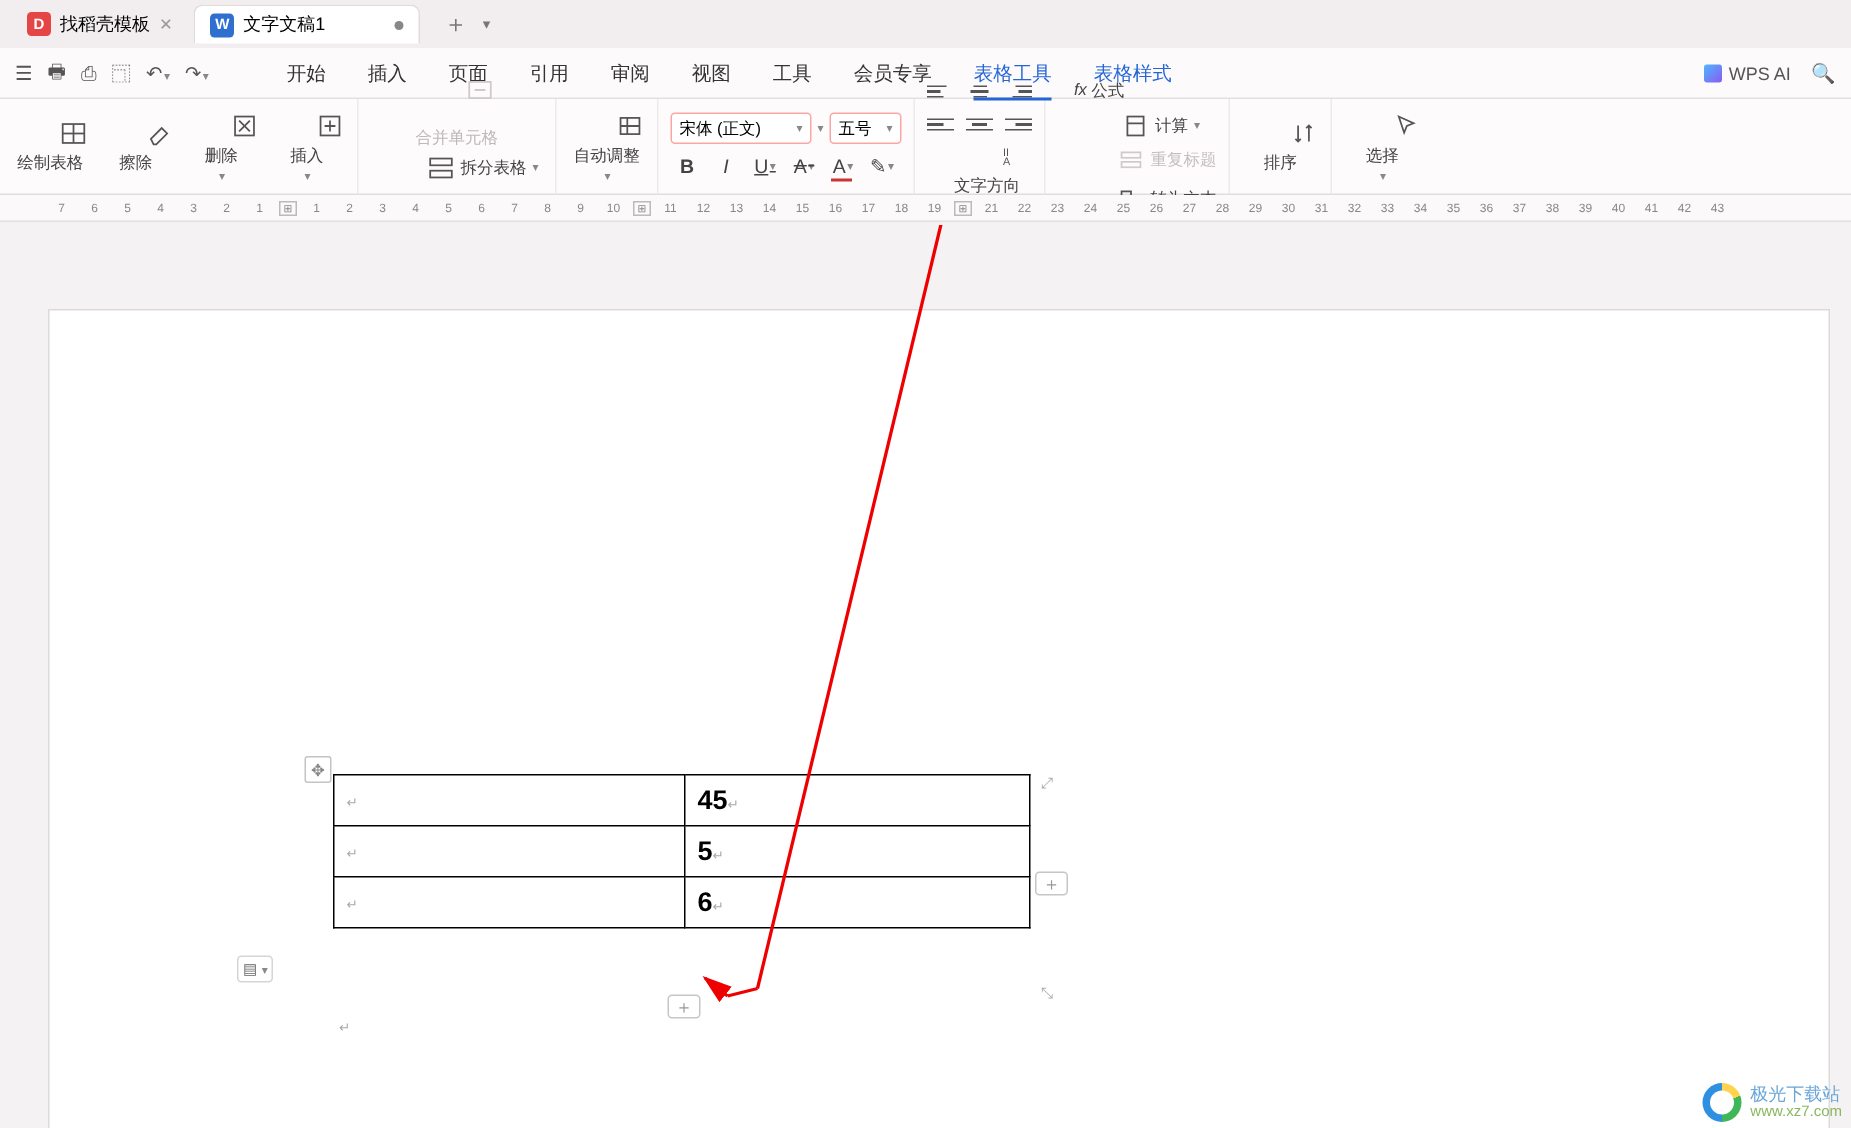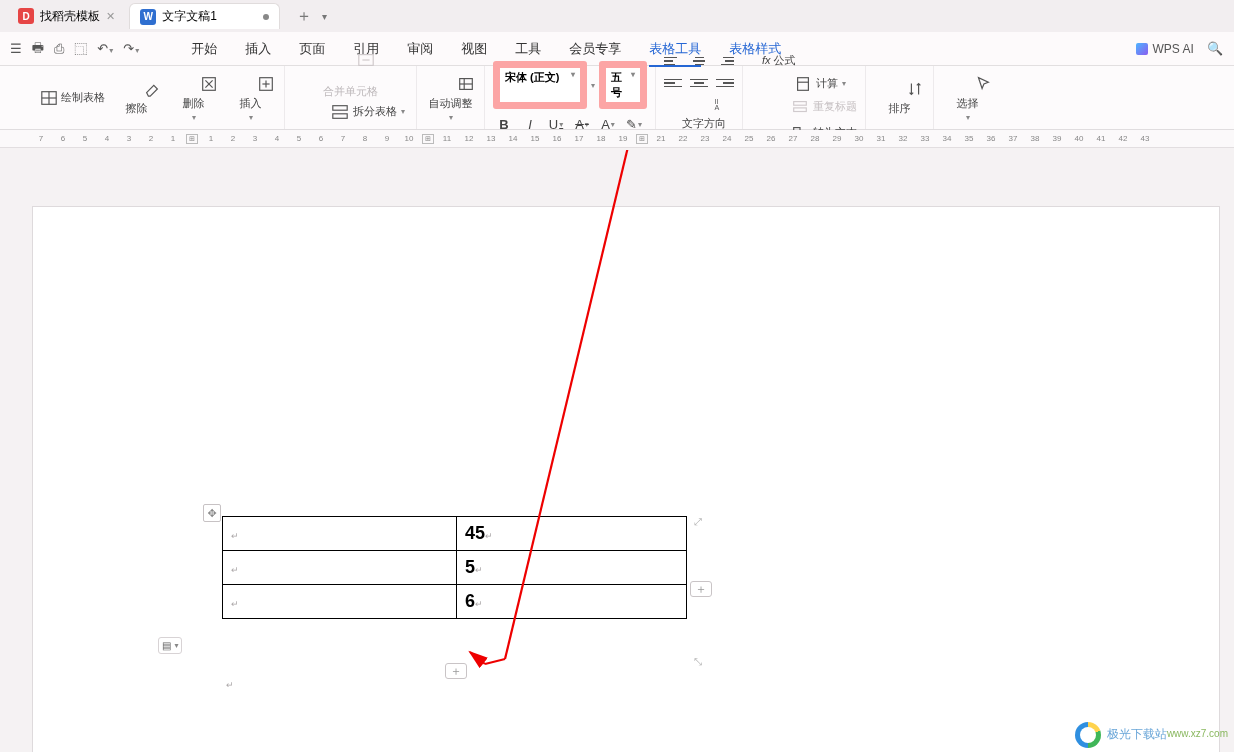--- a/index.html
+++ b/index.html
@@ -35,21 +35,21 @@
   .grp{display:flex;flex-direction:column;align-items:center;justify-content:center;gap:3px;padding:0 8px;border-right:1px solid #edeaec;}
   .grp-row{display:flex;gap:6px;align-items:center;}
   .g-lbl{font-size:11px;color:#444;}
   .g-lbl.dis{color:#bdb8ba;}
   .ic{width:20px;height:20px;display:flex;align-items:center;justify-content:center;color:#555;margin-left:31px;}
   .ic svg{width:18px;height:18px;stroke:#555;fill:none;stroke-width:1.3;}
   .dd{font-size:8px;color:#888;margin-left:1px;}
   .subbtn{display:flex;align-items:center;font-size:11px;color:#444;cursor:pointer;gap:3px;}
   .inpbox{display:flex;align-items:center;border:1px solid #d5d0d2;border-radius:3px;font-size:11px;padding:1px 4px;width:64px;background:#fff;justify-content:space-between;}
   .dd2{font-size:8px;color:#888;}
-  .fontsel{display:flex;border:7px solid #fca5a5;border-radius:3px;font-size:11px;padding:2px 5px;background:#fff;justify-content:space-between;font-weight:bold;}
+  .fontsel{display:flex;align-items:center;border:1px solid #fca5a5;border-radius:3px;font-size:11px;padding:2px 5px;background:#fff;justify-content:space-between;}
   .txtbtn{width:22px;height:20px;display:flex;align-items:center;justify-content:center;color:#444;font-size:13px;}
   .u{text-decoration:underline;}
   .s{text-decoration:line-through;}
   .colorbar{position:relative;}
   .colorbar::after{content:"";position:absolute;left:3px;right:5px;bottom:0;height:2px;background:#c33;}
   .align-ic{width:18px;height:16px;display:flex;flex-direction:column;justify-content:center;gap:2px;}
   .align-ic i{height:1.4px;background:#555;display:block;}
   
   
   .ruler{height:18px;background:#fbf9fa;border-bottom:1px solid #e2dee0;position:relative;font-size:8px;color:#888;overflow:hidden;}
@@ -73,21 +73,21 @@
   .addrow{position:absolute;width:22px;height:16px;border:1px solid #c9c4c6;background:#fff;border-radius:3px;display:flex;align-items:center;justify-content:center;font-size:12px;color:#999;}
   .corner{position:absolute;width:14px;height:14px;display:flex;align-items:center;justify-content:center;color:#aaa;font-size:10px;}
   
   .side-ctrl{position:absolute;left:158px;top:487px;display:flex;align-items:center;gap:3px;border:1px solid #d8d3d5;border-radius:3px;padding:2px 3px;background:#fff;font-size:10px;color:#666;}
   
   .arrow{position:absolute;pointer-events:none;}
   
   .watermark{position:absolute;right:6px;bottom:4px;font-size:12px;color:#6aa6d8;display:flex;align-items:center;gap:6px;}
   .wlogo{width:26px;height:26px;border-radius:50%;background:conic-gradient(#ffd34d 0 70deg,#3fb658 70deg 180deg,#2f8fe0 180deg 360deg);position:relative;}
   .wlogo::after{content:"";position:absolute;inset:5px;border-radius:50%;background:#fff;}
-  .wtext{display:flex;flex-direction:row;line-height:1.1;}
+  .wtext{display:flex;flex-direction:column;line-height:1.1;}
   .wurl{font-size:10px;color:#8ab860;}
 </style>
 </head>
 <body>
 
 <div class="tabs">
   <div class="tab">
     <span class="w-icon w-red">D</span>
     <span>找稻壳模板</span>
     <span class="x">✕</span>
@@ -127,21 +127,21 @@
         <span class="ailogo"></span>
         <span>WPS AI</span>
       </div>
     <span>🔍</span>
   </div>
 </div>
 
 <div class="ribbon">
   <div class="grp">
     <div class="grp-row">
-      <div style="display:flex;flex-direction:row;align-items:center;gap:2px;">
+      <div style="display:flex;flex-direction:column;align-items:center;gap:2px;">
         <span class="ic">
             <svg viewBox="0 0 20 20">
               <rect x="2" y="3" width="16" height="14"></rect>
               <line x1="2" y1="10" x2="18" y2="10"></line>
               <line x1="10" y1="3" x2="10" y2="17"></line>
             </svg>
           </span>
         <span class="g-lbl">绘制表格</span>
       </div>
       <div style="display:flex;flex-direction:column;align-items:center;gap:2px;">

